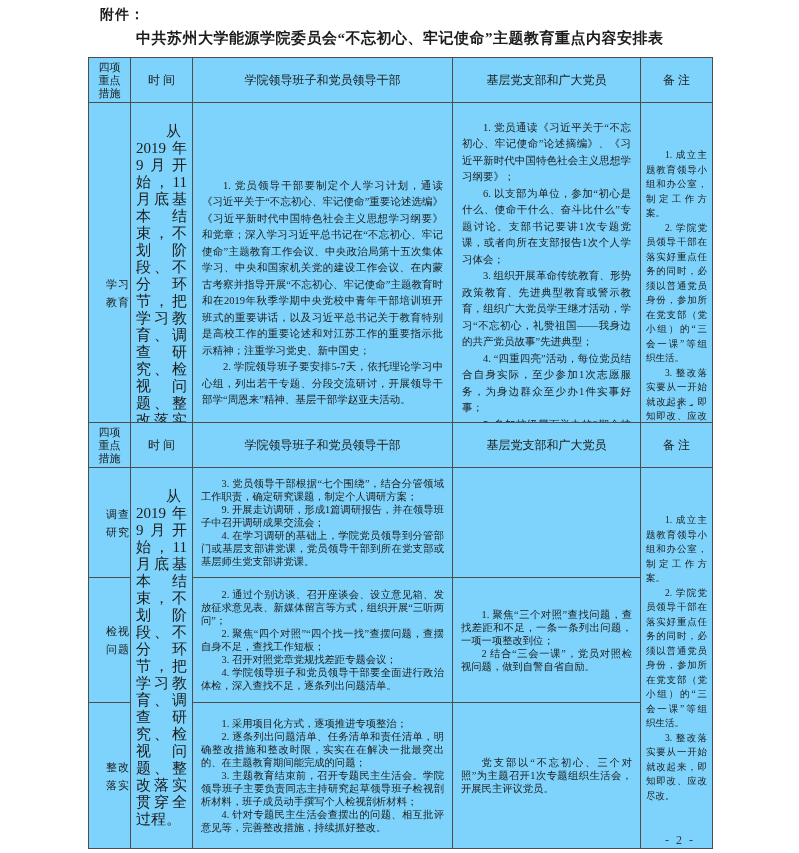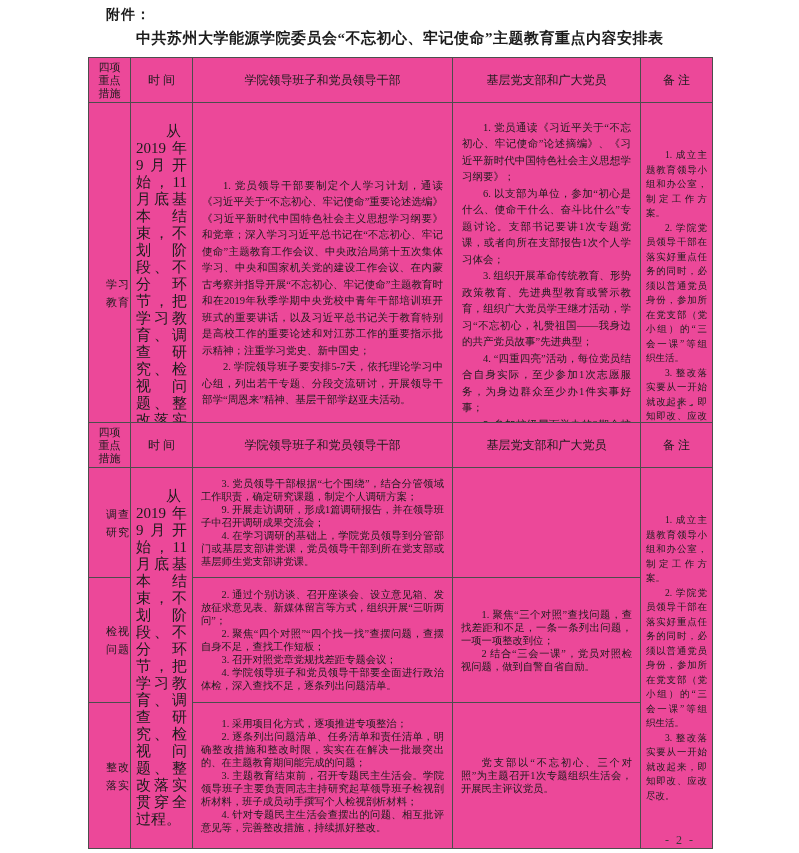--- a/index.html
+++ b/index.html
@@ -1,22 +1,22 @@
 <!DOCTYPE html>
 <html><head>
 <meta charset="utf-8">
 <style>
   * { margin:0; padding:0; box-sizing:border-box; }
   html,body { width:799px; height:853px; background:#ffffff; overflow:hidden; }
   body { font-family:"Liberation Serif","DejaVu Serif",serif; color:#1c1c1c; position:relative; }
 
-  .attachment { position:absolute; left:106px; top:6px; font-size:14px; font-weight:700; letter-spacing:1px; }
+  .attachment { position:absolute; left:100px; top:6px; font-size:14px; font-weight:700; letter-spacing:1px; }
   .doc-title  { position:absolute; left:104px; top:29px; font-size:15px; font-weight:700; letter-spacing:0.5px; white-space:nowrap;margin-left:32px; }
 
-  table { border-collapse:collapse; table-layout:fixed; width:624px; background:#ec4899;font-family:Liberation Serif, serif; }
+  table { border-collapse:collapse; table-layout:fixed; width:624px; background:#7dd3fc;font-family:Liberation Serif, serif; }
   .tbl-1 { position:absolute; left:88px; top:57px; }
   .tbl-2 { position:absolute; left:88px; top:422px; }
   th, td { border:1px solid #4d4d4d; vertical-align:middle; }
   th { font-size:12px; font-weight:400; text-align:center; height:45px; line-height:15px; padding:2px; }
   .th-measures { white-space:pre-line; font-size:11px; line-height:13px; }
 
   .cell-measure { text-align:right; white-space:pre-line; font-size:11px; line-height:18px; letter-spacing:1px; }
   .cell-time { font-size:15px; padding:20px 5px; }
   .cell-time .para { line-height:17px; }
   .cell-main { padding:4px 9px; font-size:10.5px; }

